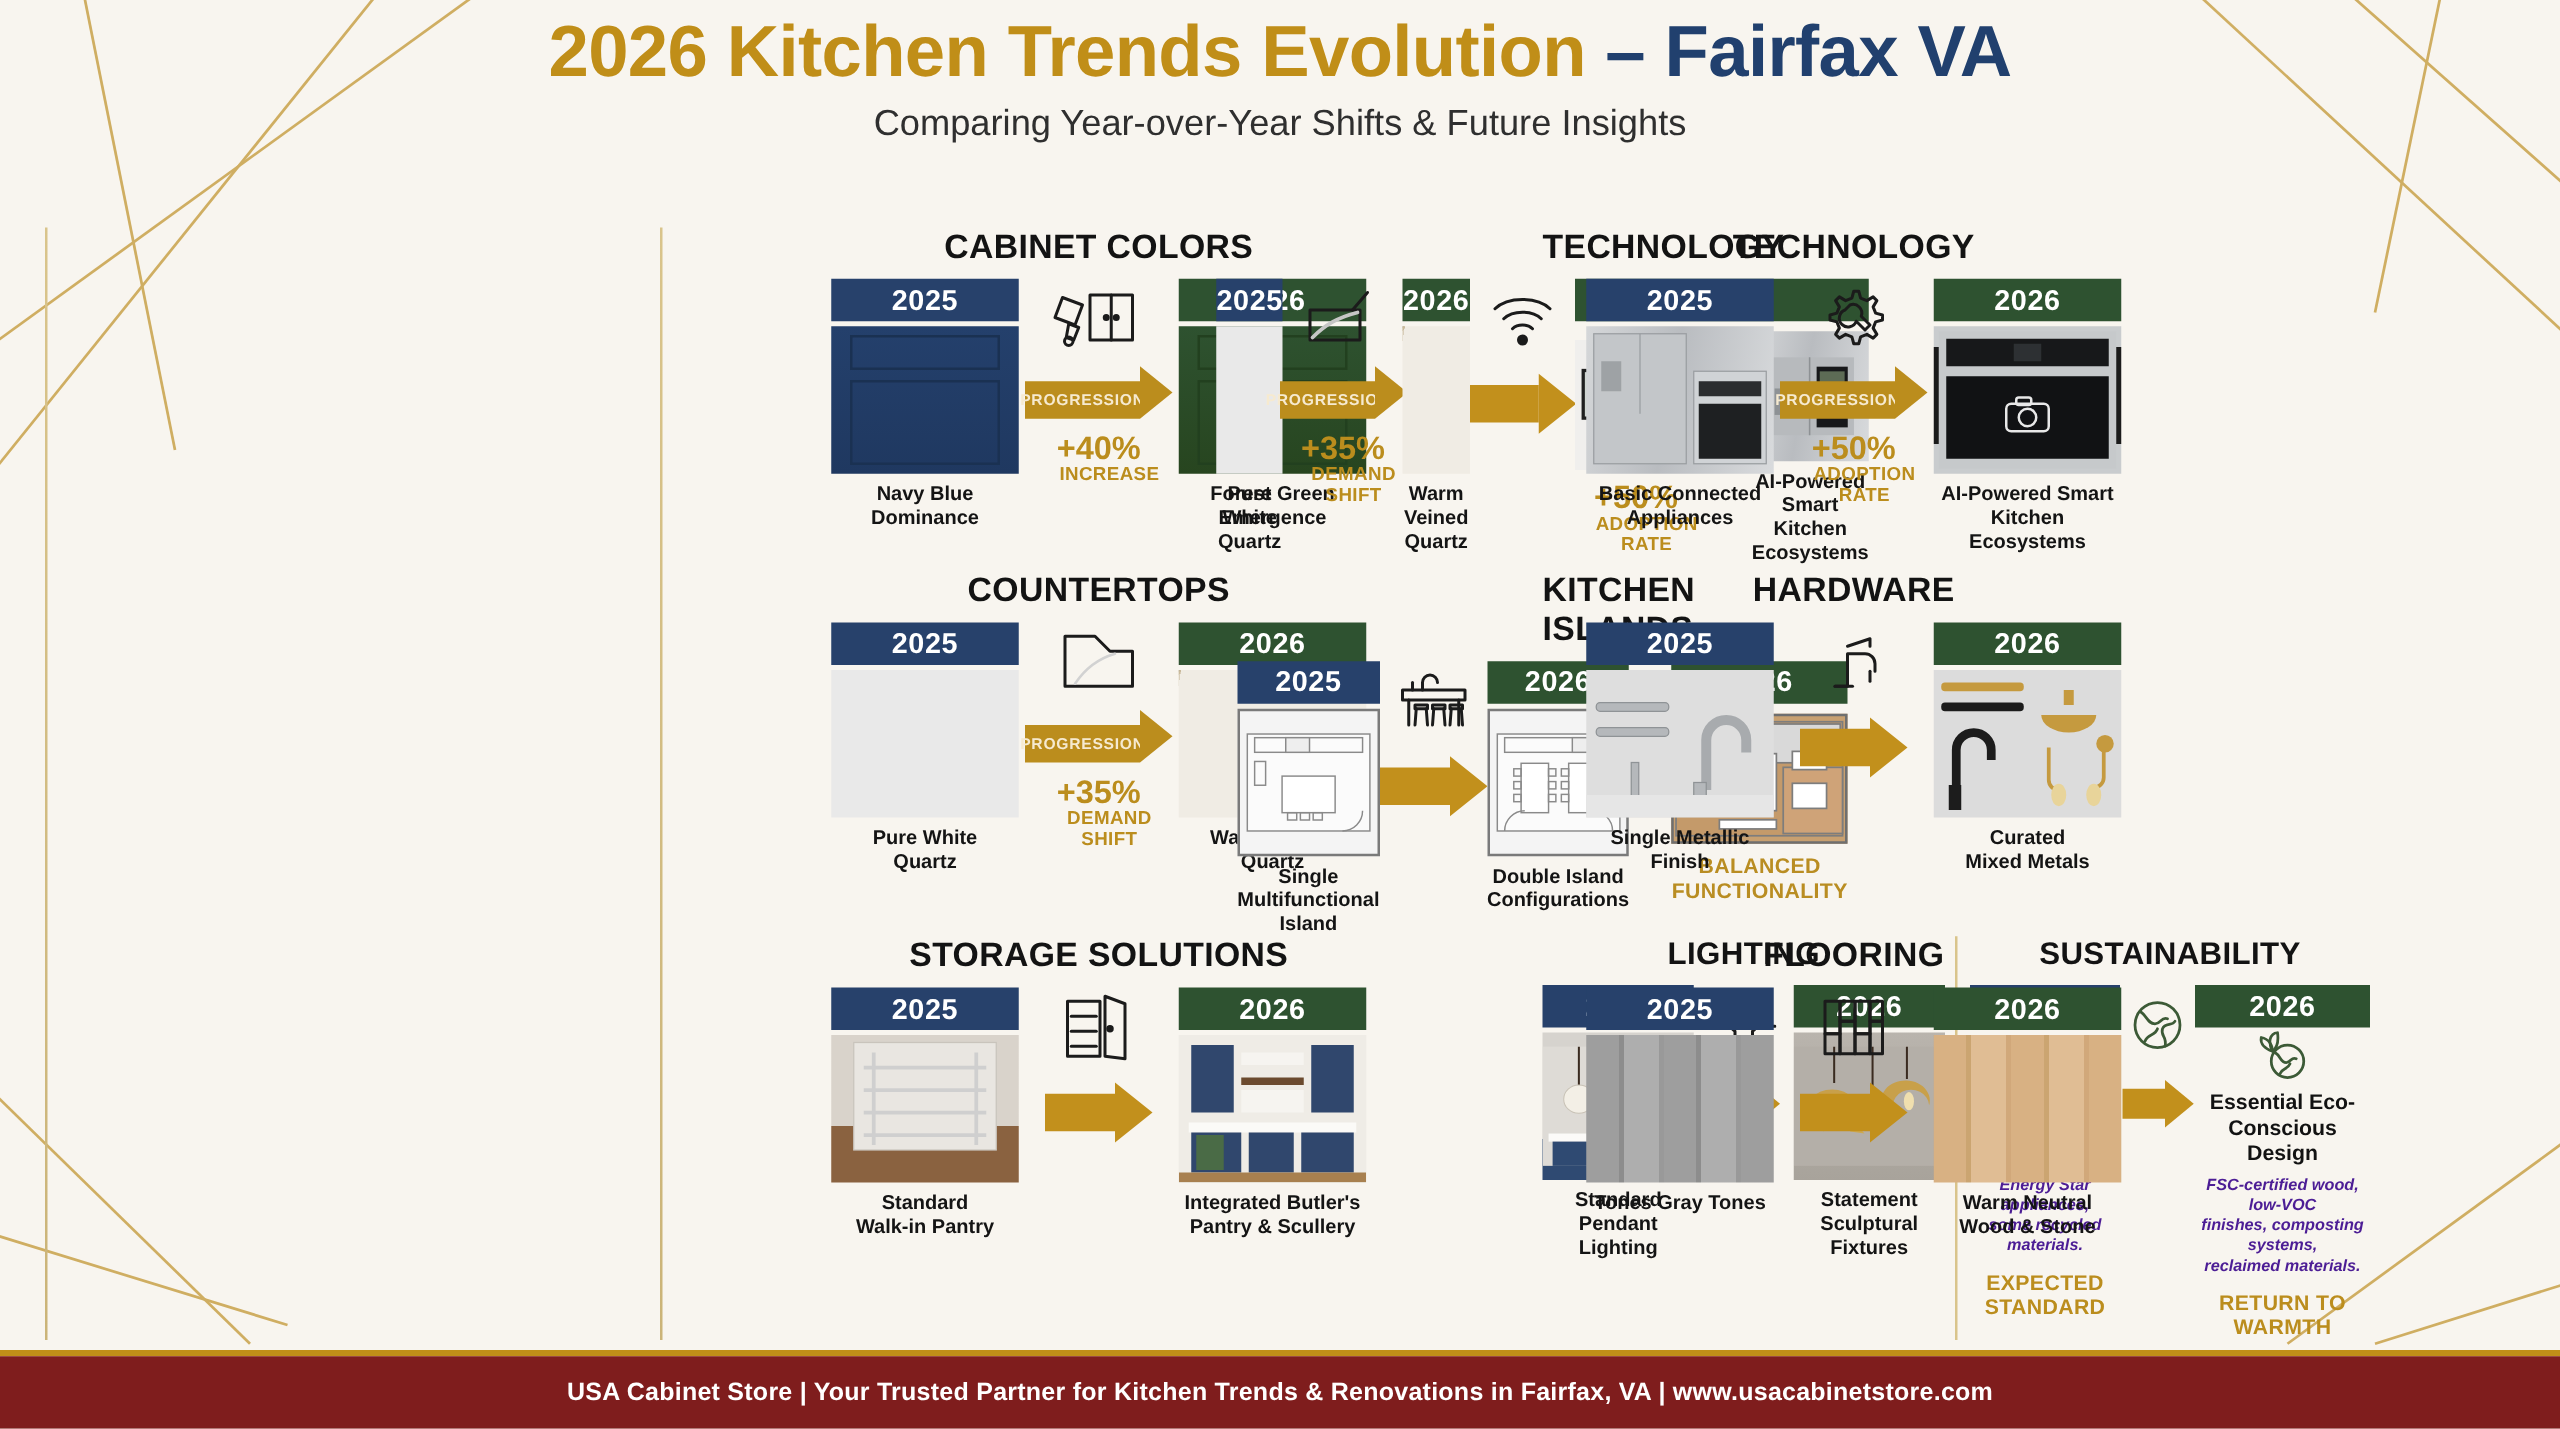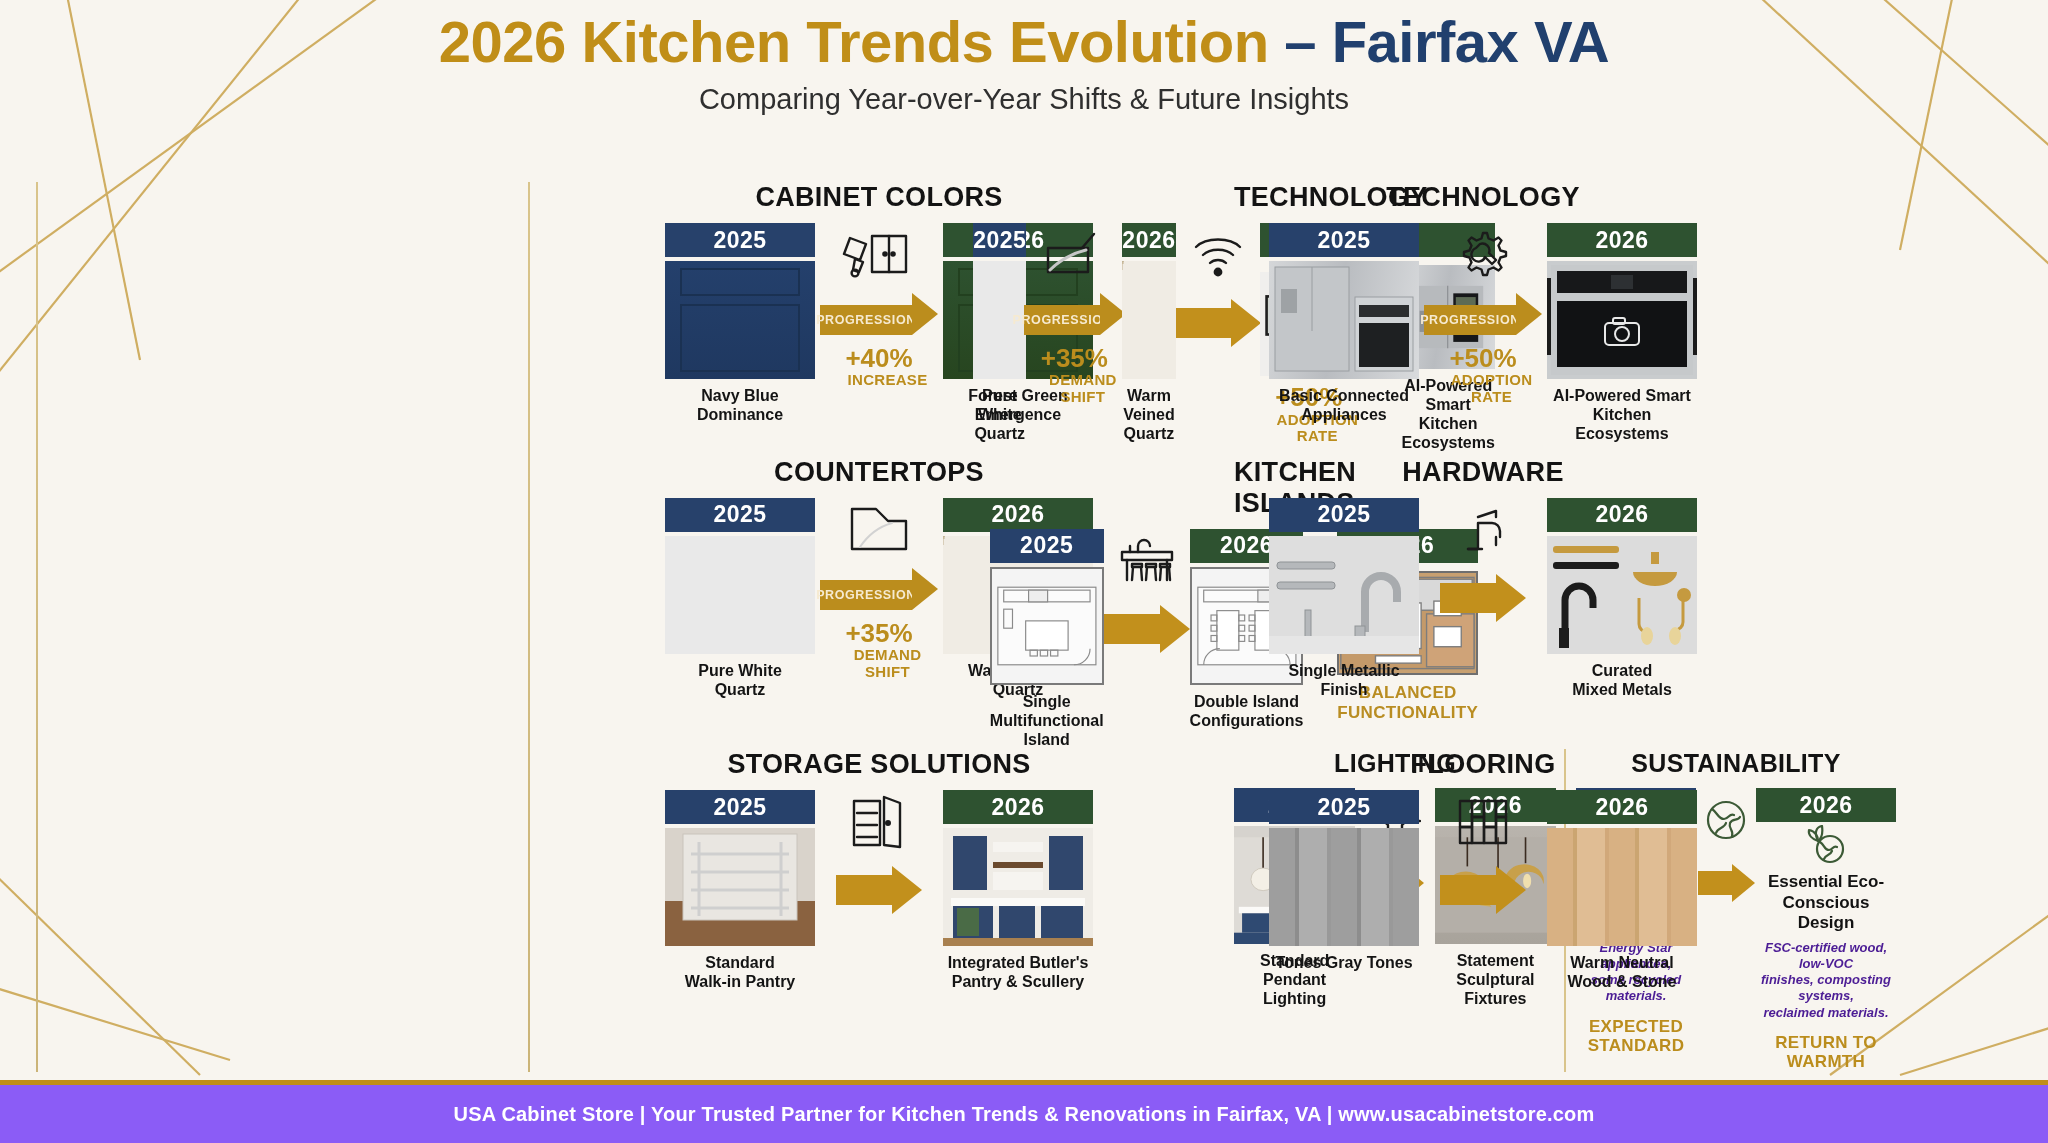--- a/index.html
+++ b/index.html
@@ -112,21 +112,21 @@
   .sw-hw { background: #dedede; }
   .sw-hw2 { background: #dcdcdc; }
   .sw-oven { background: linear-gradient(#c9ccce 0 14%, #1b1b1b 14% 80%, #c9ccce 80% 100%); }
 
   .plan-border { border: 2px solid #7a7a7a; }
 
   
   .goldline { position: absolute; left: 0; bottom: 58px; width: 100%; height: 5px; background: #c08e18; }
   .footer {
     position: absolute; left: 0; bottom: 0; width: 100%; height: 58px;
-    background: #8b5cf6; display: flex; align-items: center; justify-content: center;
+    background: #7f1d1d; display: flex; align-items: center; justify-content: center;
   }
   .footer span { color: #ffffff; font-size: 20px; font-weight: 600; letter-spacing: .2px; }
 
   .icn { stroke: #1b1b1b; stroke-width: 2.4; fill: none; stroke-linecap: round; stroke-linejoin: round; }
   .icn-g { stroke: #3c5a36; stroke-width: 2.2; fill: none; stroke-linecap: round; stroke-linejoin: round; }
 
   .sust-body { text-align: center; }
   .sust-title { font-size: 17px; font-weight: 800; color: #121212; line-height: 1.2; margin-top: 4px; }
   .sust-text { font-size: 13px; font-weight: 600; color: #4c1d95; line-height: 1.25; margin-top: 6px; font-style: italic; }
   .sust-tag { font-size: 17px; font-weight: 800; color: #bb8d1d; line-height: 1.15; margin-top: 12px; letter-spacing: .3px; }

